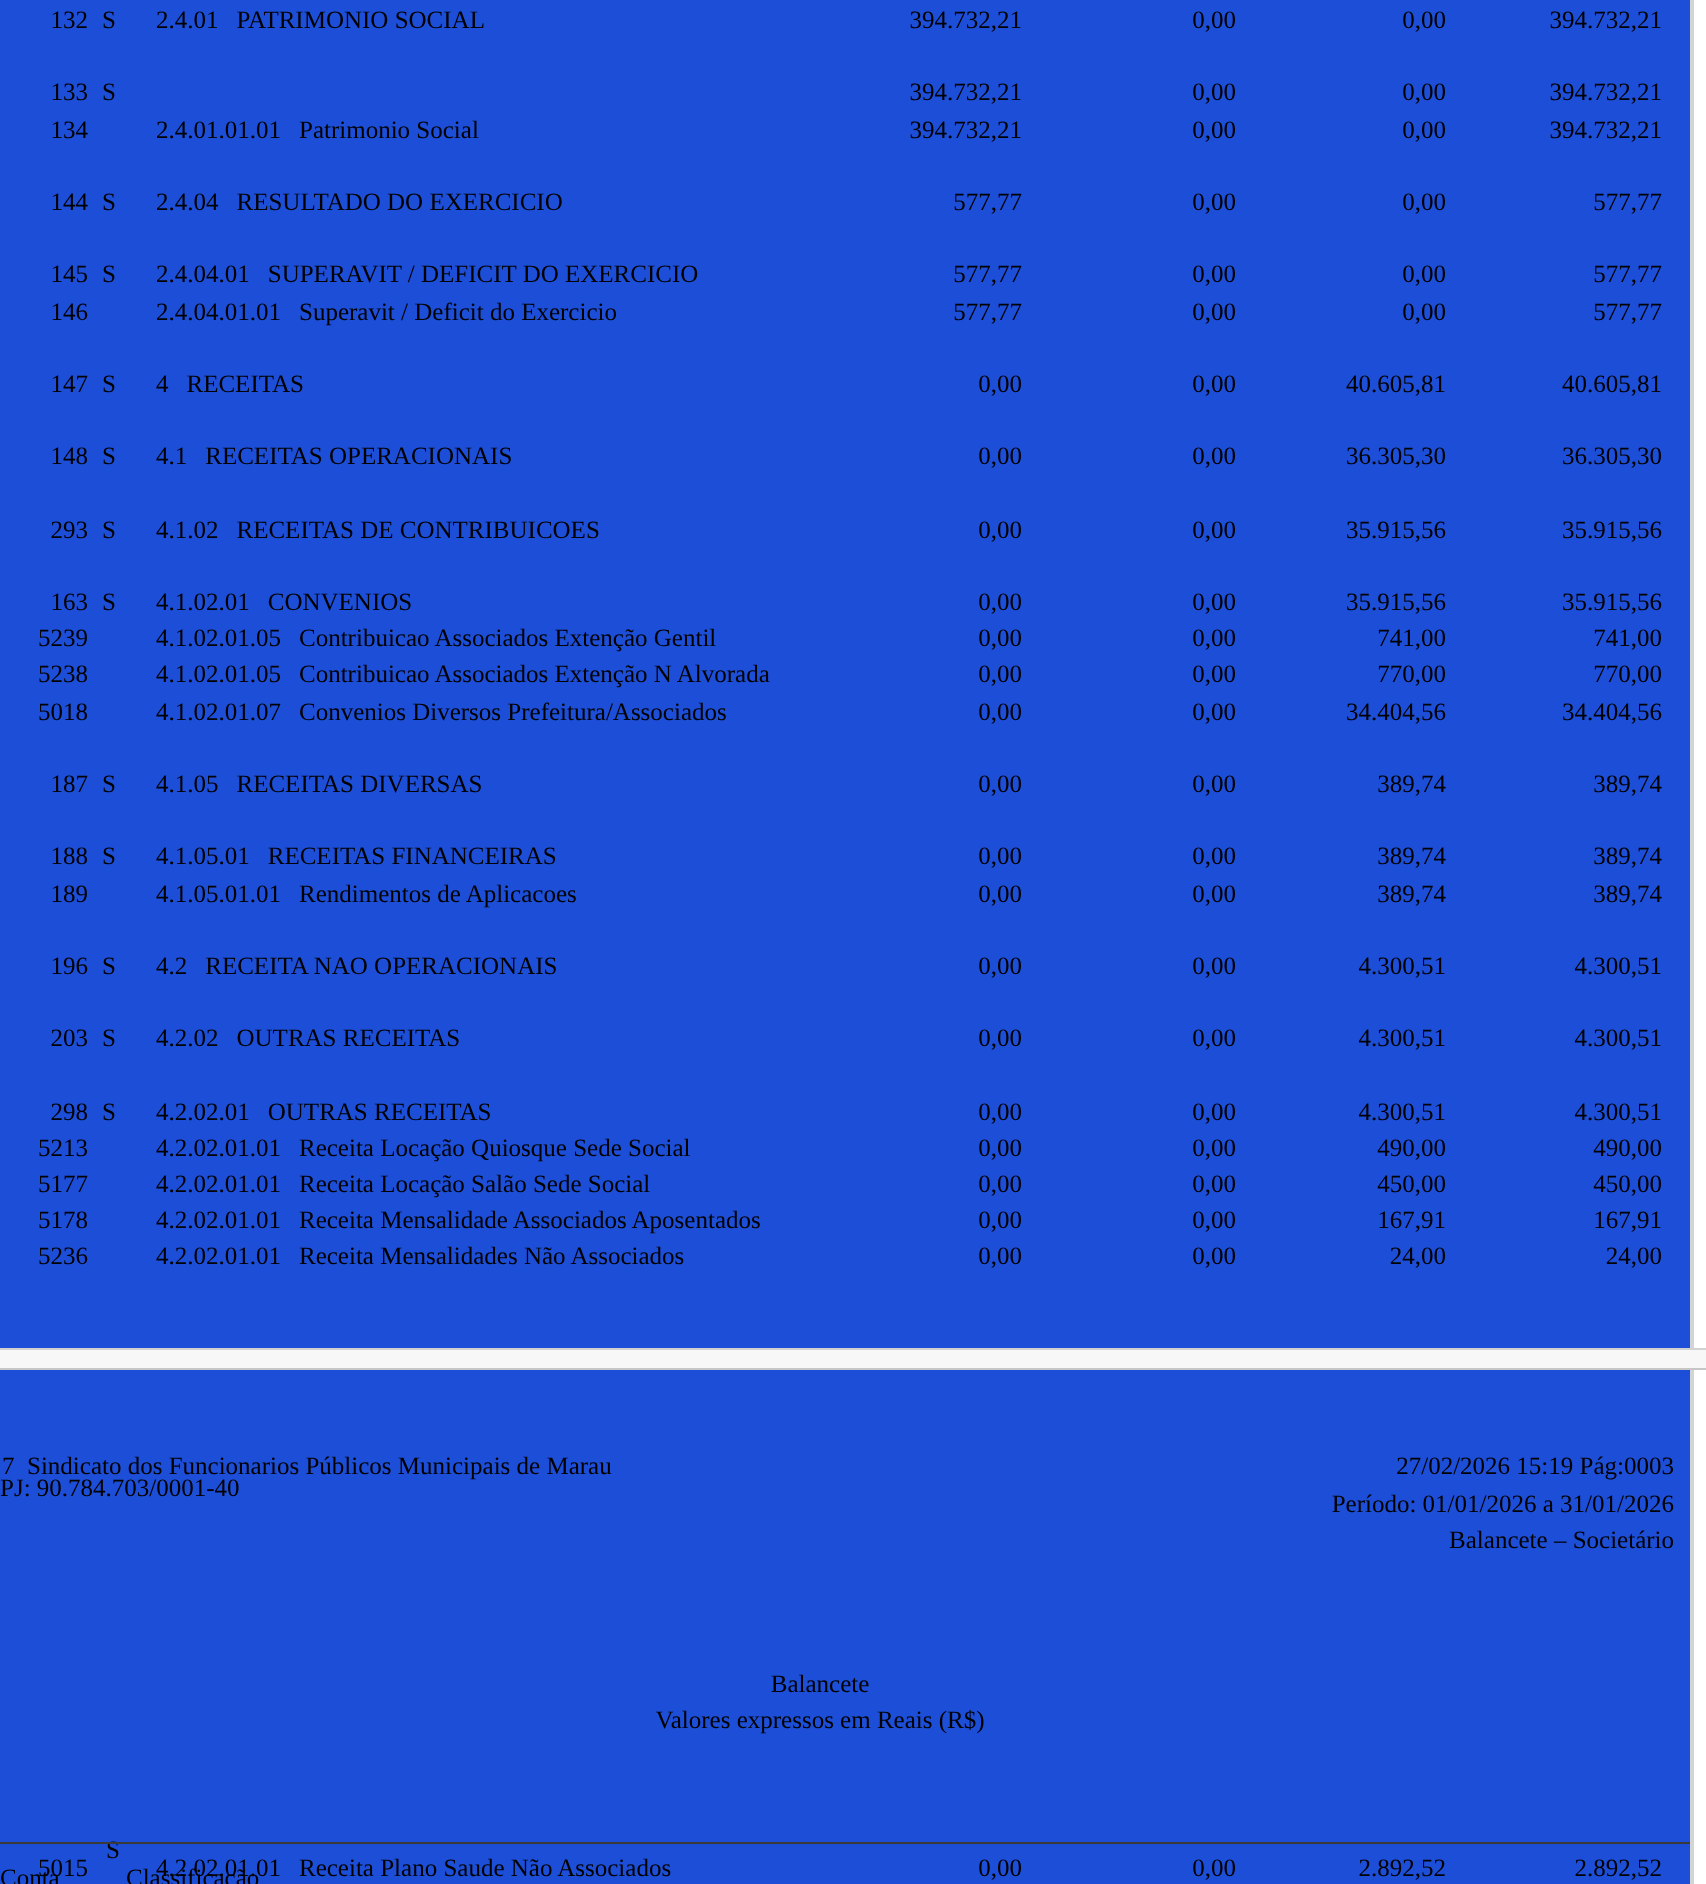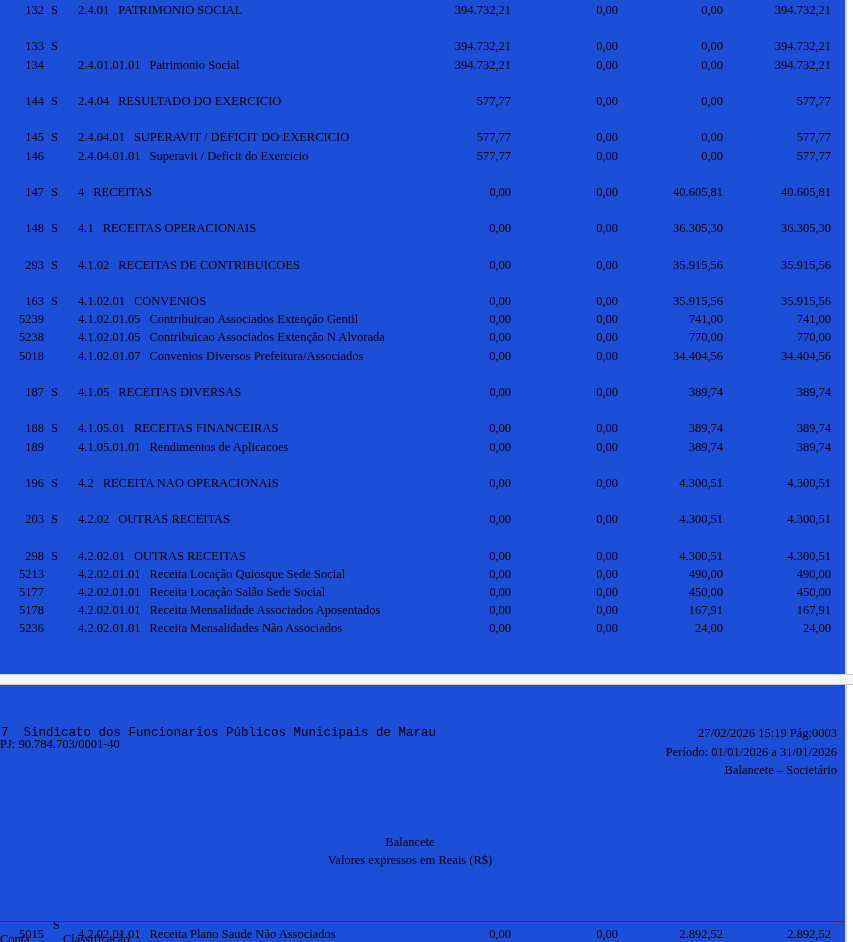--- a/index.html
+++ b/index.html
@@ -32,21 +32,21 @@
   .c-text{position:absolute;left:78px;white-space:pre;text-align:right;}
   .c-text .desc{margin-left:9px;}
   .c-n{position:absolute;text-align:right;}
   .n1{right:334px;}
   .n2{right:227px;}
   .n3{right:122px;}
   .n4{right:14px;}
 
   
   .abs{position:absolute;white-space:pre;line-height:14px;}
-  #hl1{top:41px;left:1px;font-family:Liberation Mono, monospace;}
+  #hl1{top:41px;left:1px;}
   #hl2{top:52px;left:0;}
   .hr{right:8px;text-align:center;}
   #hr1{top:41px;}
   #hr2{top:60px;}
   #hr3{top:78px;}
   #title{top:150px;left:0;width:820px;text-align:center;}
   #subtitle{top:168px;left:0;width:820px;text-align:center;}
   #colhead{top:205px;left:0;width:845px;height:18px;}
   #colhead span{position:absolute;white-space:nowrap;}
   .h-conta{left:0;margin-top:28px;}

